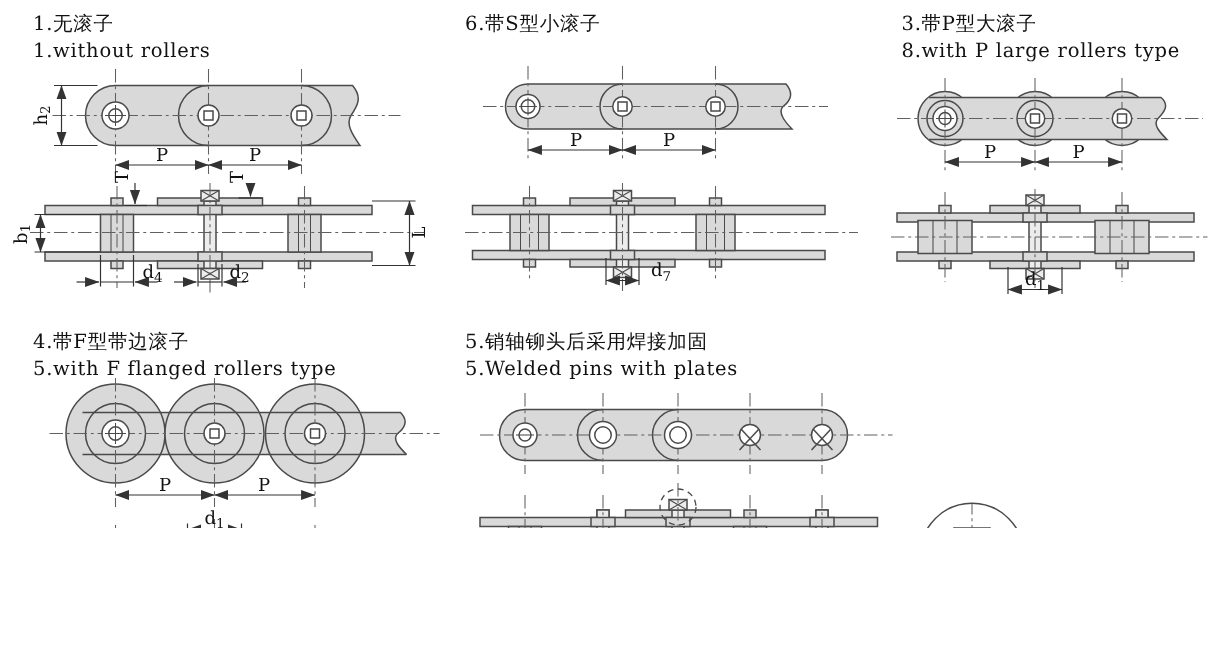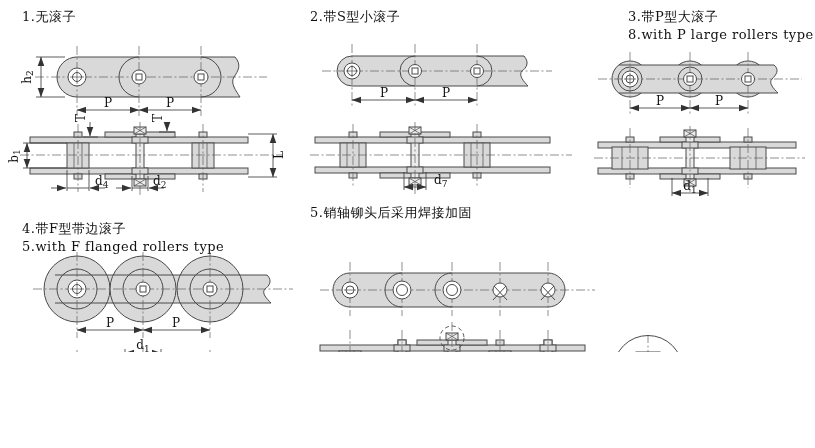--- a/index.html
+++ b/index.html
@@ -34,34 +34,36 @@
         <path d="M0,1.6 L9.5,5 L0,8.4 Z" fill="#333"></path>
       </marker>
       <clipPath id="dclip">
           <circle cx="50" cy="40" r="34.5"></circle>
         </clipPath>
     </defs>
   </svg>
 
   <div class="title" style="left:22px; top:8px;">
     <span>1.无滚子</span>
+    <span>1.without rollers</span>
   </div>
   <div class="title" style="left:310px; top:8px;">
-    <span>2.带S型小滚子</span>
+    <span>6.带S型小滚子</span>
   </div>
-  <div class="title" style="left:628px; top:8px;">
+  <div class="title" style="left:601px; top:8px;">
     <span>3.带P型大滚子</span>
     <span>8.with P large rollers type</span>
   </div>
   <div class="title" style="left:22px; top:220px;">
     <span>4.带F型带边滚子</span>
     <span>5.with F flanged rollers type</span>
   </div>
-  <div class="title" style="left:310px; top:204px;">
+  <div class="title" style="left:310px; top:220px;">
     <span>5.销轴铆头后采用焊接加固</span>
+    <span>5.Welded pins with plates</span>
   </div>
 
   <svg class="draw" style="left:5px; top:38px;" width="290" height="182" viewBox="0 0 290 182">
     <g>
       <path class="part" d="M72,19 H230 C237,27 233,33 229,39 C225,45 231,53 235,59 L72,59 A20,20 0 0 1 52,39 A20,20 0 0 1 72,19 Z"></path>
       <path class="ln" d="M134,19 A20,20 0 0 0 134,59"></path>
       <path class="ln" d="M196,19 A20,20 0 0 1 196,59"></path>
       <line class="cl" x1="30" y1="39" x2="262" y2="39"></line>
       <line class="cl" x1="72" y1="8" x2="72" y2="78"></line>
       <line class="cl" x1="134" y1="8" x2="134" y2="78"></line>

